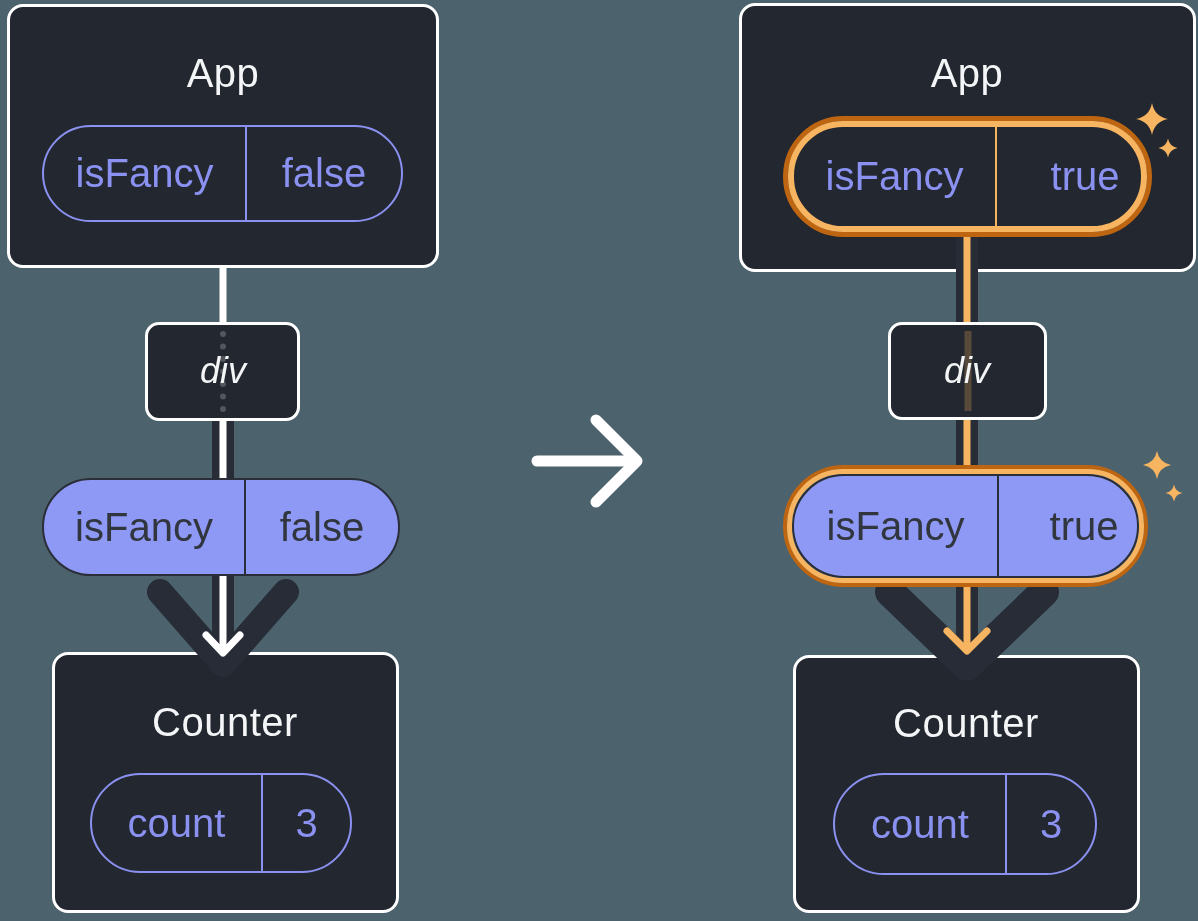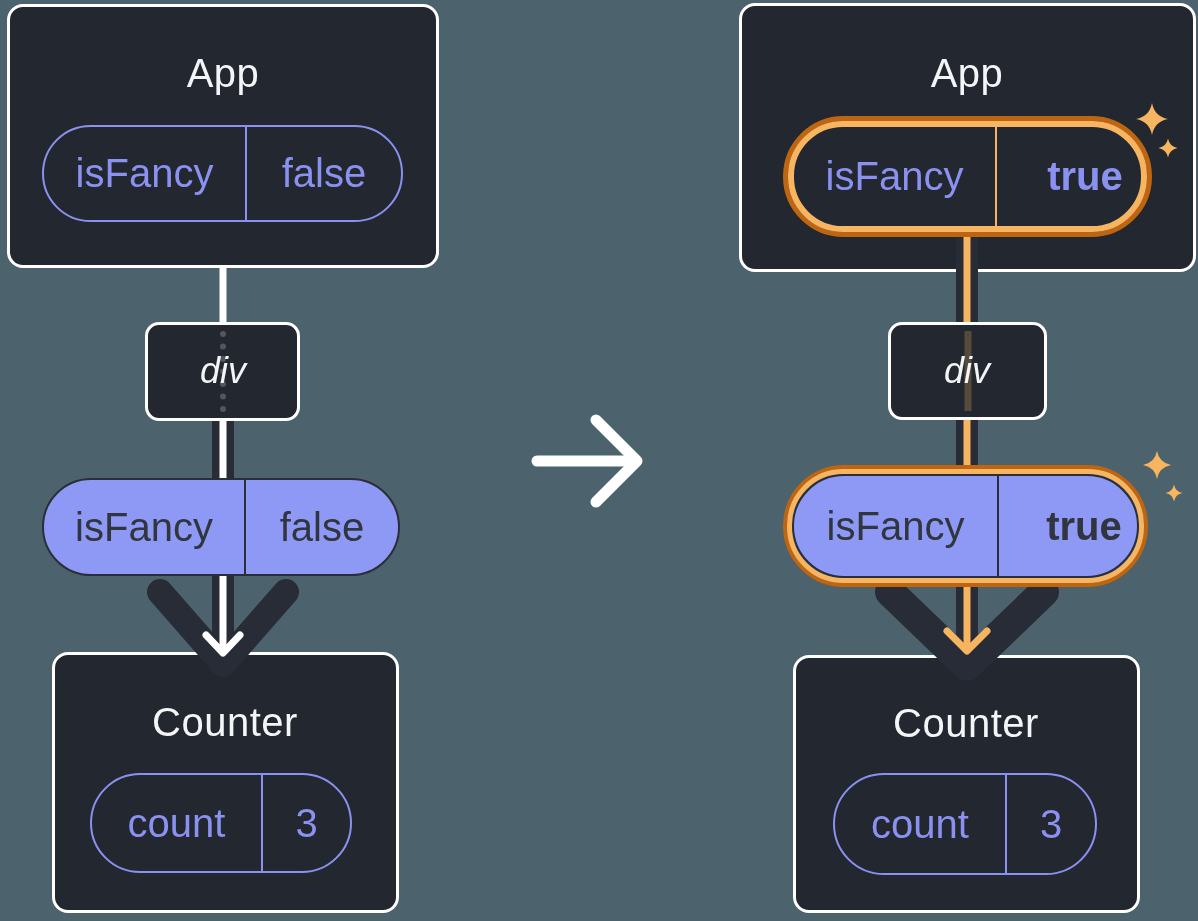--- a/index.html
+++ b/index.html
@@ -18,21 +18,21 @@
   .stripe.faint-orange{border-left:7px solid rgba(247,181,97,0.25);}
 
   .ctr{position:absolute;transform:translate(-50%,-50%);white-space:nowrap;z-index:3;}
   .title{font-size:40px;font-weight:500;color:var(--title);letter-spacing:.5px;}
   .divlabel{font-size:36px;font-weight:500;color:var(--title);font-style:italic;}
 
   .pill{position:absolute;display:flex;align-items:stretch;z-index:3;}
   .pill .cell{display:flex;align-items:center;justify-content:center;}
   .pill .cell.grow{flex:1;}
   .pill span{font-size:40px;}
-  .bold{font-weight:700;margin-left:32px;}
+  .bold{font-weight:400;margin-left:32px;}
 
   .pill.outline{border:2.5px solid var(--purple);border-radius:60px;background:transparent;}
   .pill.outline .cell1{border-right:2.5px solid var(--purple);}
   .pill.outline span{color:var(--purple);}
 
   .pill.solid{border:2.5px solid var(--ink_border);border-radius:60px;background:var(--purple_fill);}
   .pill.solid .cell1{border-right:2.5px solid var(--ink_border);}
   .pill.solid span{color:var(--ink);}
 
   .ring-outer{position:absolute;border:5px solid var(--orange_dark);border-radius:64px;z-index:3;}

